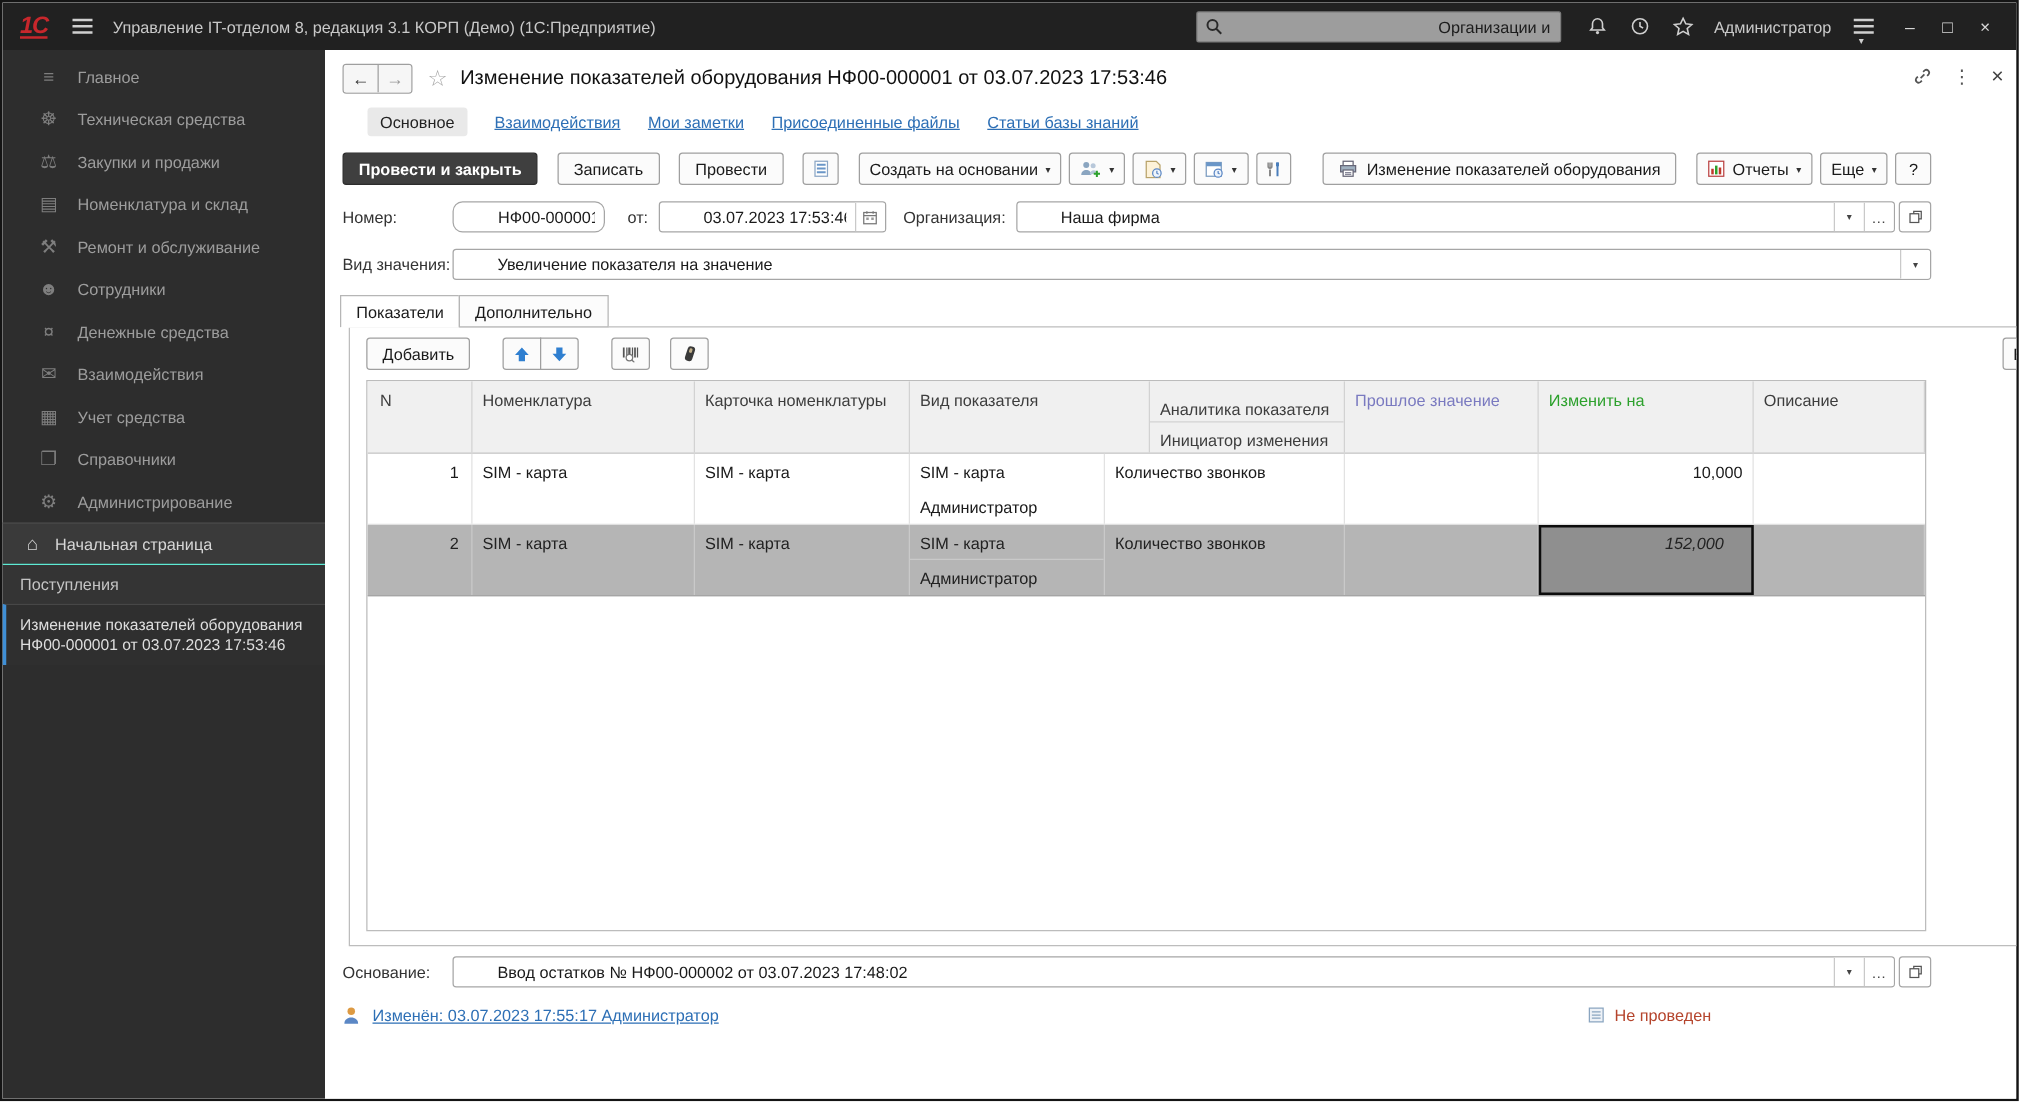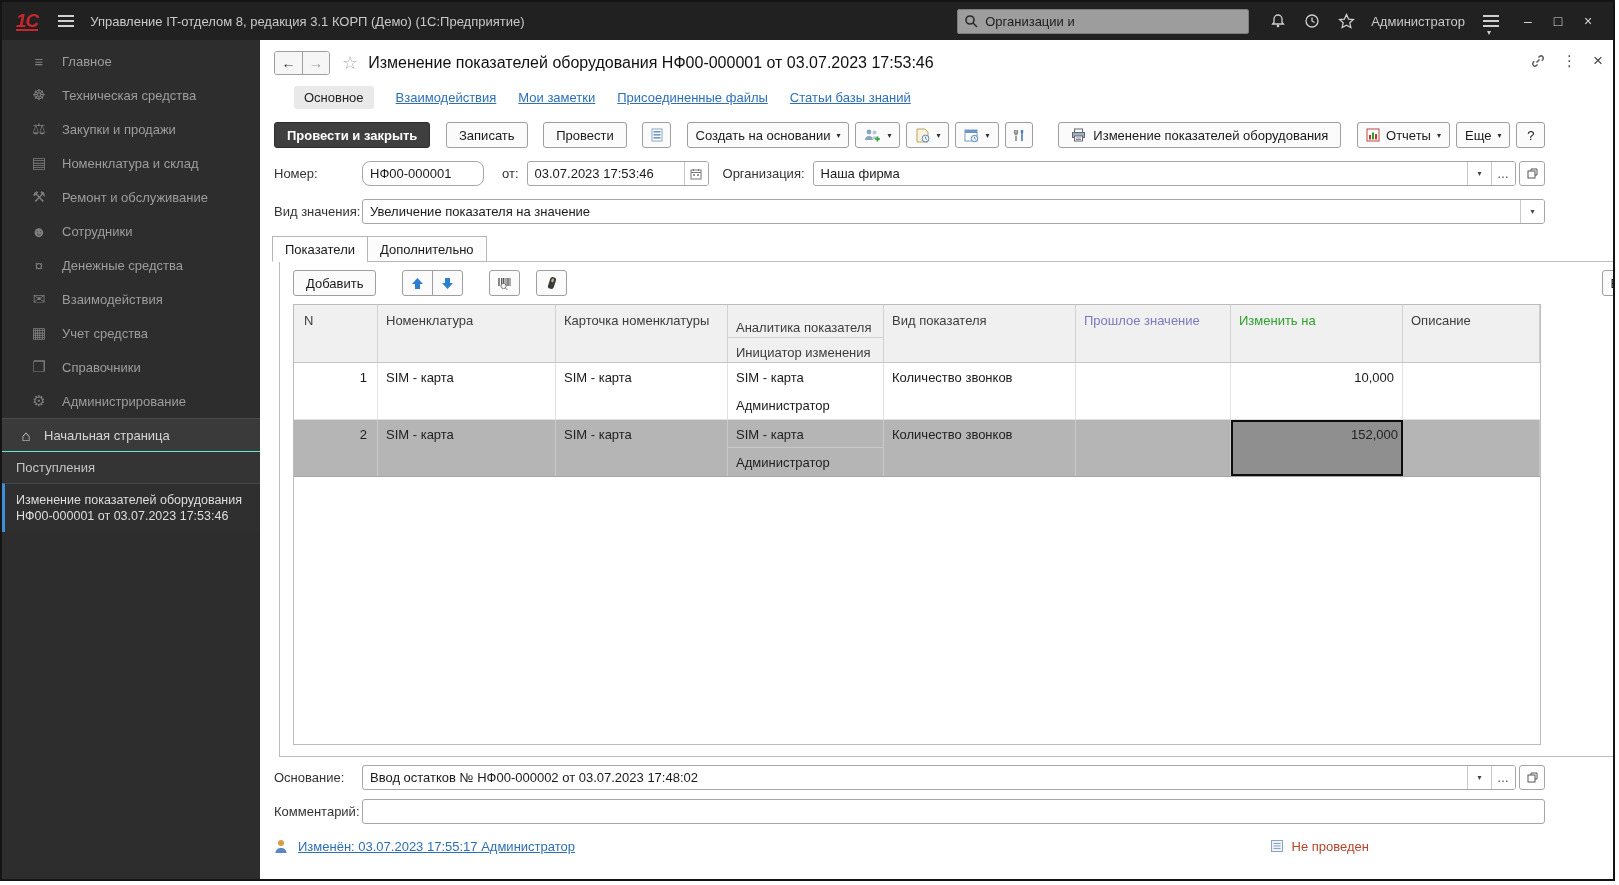--- a/index.html
+++ b/index.html
@@ -8,21 +8,21 @@
        font-family:"Liberation Sans","DejaVu Sans",sans-serif;font-size:13px;color:#1a1a1a;overflow:hidden;}
 
   
   .titlebar{position:absolute;left:0;top:0;right:0;height:38px;background:#212121;display:flex;align-items:center;padding:0 10px 0 14px;}
   .logo1c{color:#c8272c;font-weight:bold;font-style:italic;font-size:19px;letter-spacing:-1px;border-bottom:2px solid #c8272c;line-height:17px;margin-right:14px;}
   .burger{display:inline-block;width:16px;height:2px;background:#cfcfcf;position:relative;margin:0 16px 0 6px;}
   .burger::before,.burger::after{content:"";position:absolute;left:0;width:16px;height:2px;background:#cfcfcf;}
   .burger::before{top:-5px}.burger::after{top:5px}
   .tb-title{color:#c9c9c9;font-size:13px;white-space:nowrap;}
   .tb-search{margin-left:auto;width:292px;height:25px;background:#9d9d9d;border:1px solid #7c7c7c;border-radius:2px;display:flex;align-items:center;padding:0 6px;}
-  .tb-search input{flex:1;background:transparent;border:none;outline:none;color:#1c1c1c;font-size:13px;font-family:inherit;}
+  .tb-search input{flex:1;background:transparent;border:none;outline:none;color:#1c1c1c;font-size:13px;font-family:inherit;text-align:right;}
   .tb-ico{width:34px;height:26px;display:flex;align-items:center;justify-content:center;color:#cfcfcf;}
   .tb-right{display:flex;align-items:center;margin-left:12px;}
   .tb-user{color:#c9c9c9;margin:0 8px;}
   .burger-caret{position:relative;margin:0 14px 0 10px;}
   .burger-caret .caret-d{position:absolute;left:4px;top:8px;color:#cfcfcf;font-size:8px;}
   .winbtn{width:30px;height:26px;display:flex;align-items:center;justify-content:center;color:#d6d6d6;font-size:14px;}
 
   
   .sidebar{position:absolute;left:0;top:38px;bottom:0;width:258px;background:#2d2d2d;}
   .s-item{display:flex;align-items:center;height:34px;padding-left:26px;color:#9d9d9d;cursor:default;}
@@ -60,21 +60,21 @@
   .btn-ico{width:31px;padding:0;}
   .btn-drop{padding:0 8px;}
   .caret{font-size:8px;color:#333;margin-left:6px;}
   .gap{width:4px;}
   .ml-auto{margin-left:auto;}
 
   
   .frow{display:flex;align-items:center;margin:13px 0 0 14px;height:25px;width:1271px;}
   .flabel{color:#333;}
   .lab-num{width:88px;}
-  .fieldbox{display:flex;align-items:center;height:25px;border:1px solid #a6a6a6;border-radius:3px;background:#fff;overflow:hidden;}
+  .fieldbox{display:flex;align-items:center;height:25px;border:1px solid #a6a6a6;border-radius:3px;background:#fff;overflow:hidden;padding-left:28px;}
   .fieldbox input{border:none;outline:none;height:100%;padding:0 7px;font-size:13px;font-family:inherit;color:#1a1a1a;flex:1;min-width:0;background:transparent;}
   .rounded8{border-radius:8px;}
   .inbtn{width:24px;height:100%;display:flex;align-items:center;justify-content:center;border-left:1px solid #c9c9c9;color:#444;background:#fff;}
   .openbtn{width:26px;height:25px;border:1px solid #a6a6a6;border-radius:3px;background:#fff;display:flex;align-items:center;justify-content:center;margin-left:3px;color:#444;}
   .dots{font-size:12px;letter-spacing:1px;color:#444;}
 
   
   .tabsrow{display:flex;margin:12px 0 0 12px;position:relative;z-index:2;}
   .tab{height:26px;padding:0 12px;border:1px solid #b6b6b6;background:#fcfcfc;display:flex;align-items:center;margin-bottom:-1px;}
   .tab.on{background:#fff;border-bottom-color:#fff;}
@@ -104,21 +104,21 @@
   .col-chg{width:172px;text-align:right;}
   .g-head .col-chg{text-align:left;color:#2da12d;}
   .col-desc{flex:1;}
   .split{display:flex;flex-direction:column;}
   .split .sub{height:29px;padding:7px 8px 0;}
   .g-head .split .sub:first-child{border-bottom:1px solid #d2d2d2;height:29px;}
   .g-row .split .sub{height:28px;}
   .sel-row{background:#b5b5b5;border-bottom:1px solid #a5a5a5;}
   .sel-row .c{border-right:1px solid #c9c9c9;color:#222;}
   .sel-row .split .sub:first-child{border-bottom:1px solid #c9c9c9;}
-  .sel-cell{background:#8f8f8f;border:2px solid #0d0d0d !important;padding-top:5px;padding-right:3px;}
+  .sel-cell{background:#8f8f8f;border:2px solid #0d0d0d !important;padding-top:5px;padding-right:22px;font-style:italic;}
 
   
   .footerline{display:flex;align-items:center;margin:10px 0 0 14px;height:24px;width:1271px;}
   .person-ico{margin-right:10px;display:flex;}
   .mod-link{color:#2d6fb5;text-decoration:underline;}
   .status{display:flex;align-items:center;gap:8px;margin-left:auto;margin-right:176px;color:#b5442c;}
 
   svg{display:block;}
 </style>
 </head>
@@ -432,25 +432,25 @@
             <span>Еще</span>
               <span class="caret">▾</span>
           </button>
         </div>
 
         <div class="grid">
           <div class="row g-head">
             <div class="c col-n">N</div>
             <div class="c col-nom">Номенклатура</div>
             <div class="c col-card">Карточка номенклатуры</div>
+            <div class="c col-kind">Вид показателя</div>
             <div class="c col-ana split">
               <div class="sub">Аналитика показателя</div>
               <div class="sub">Инициатор изменения</div>
             </div>
-            <div class="c col-kind">Вид показателя</div>
             <div class="c col-prev">Прошлое значение</div>
             <div class="c col-chg">Изменить на</div>
             <div class="c col-desc">Описание</div>
           </div>
 
           <div class="row g-row">
             <div class="c col-n">1</div>
             <div class="c col-nom">SIM - карта</div>
             <div class="c col-card">SIM - карта</div>
             <div class="c col-ana split">
@@ -487,26 +487,20 @@
           <span class="inbtn dots">…</span>
         </div>
         <span class="openbtn">
           <svg width="11" height="11" viewBox="0 0 11 11">
               <rect x="1" y="3" width="7" height="7" fill="none" stroke="#555"></rect>
               <path d="M4 3V1h6v6H8" fill="none" stroke="#555"></path>
             </svg>
         </span>
       </div>
 
-      <div class="frow" style="margin-top:9px;">
-        <span class="flabel lab-num">Комментарий:</span>
-        <div class="fieldbox" style="flex:1;">
-          <input value="" style="">
-        </div>
-      </div>
 
       <div class="footerline">
         <span class="person-ico">
           <svg width="14" height="15" viewBox="0 0 14 15">
               <circle cx="7" cy="4" r="3" fill="#dd9a43"></circle>
               <path d="M1.5 14c0-3.2 2.4-5 5.5-5s5.5 1.8 5.5 5z" fill="#5b87c5"></path>
             </svg>
         </span>
         <a class="mod-link">Изменён: 03.07.2023 17:55:17 Администратор</a>
         <span class="status">

